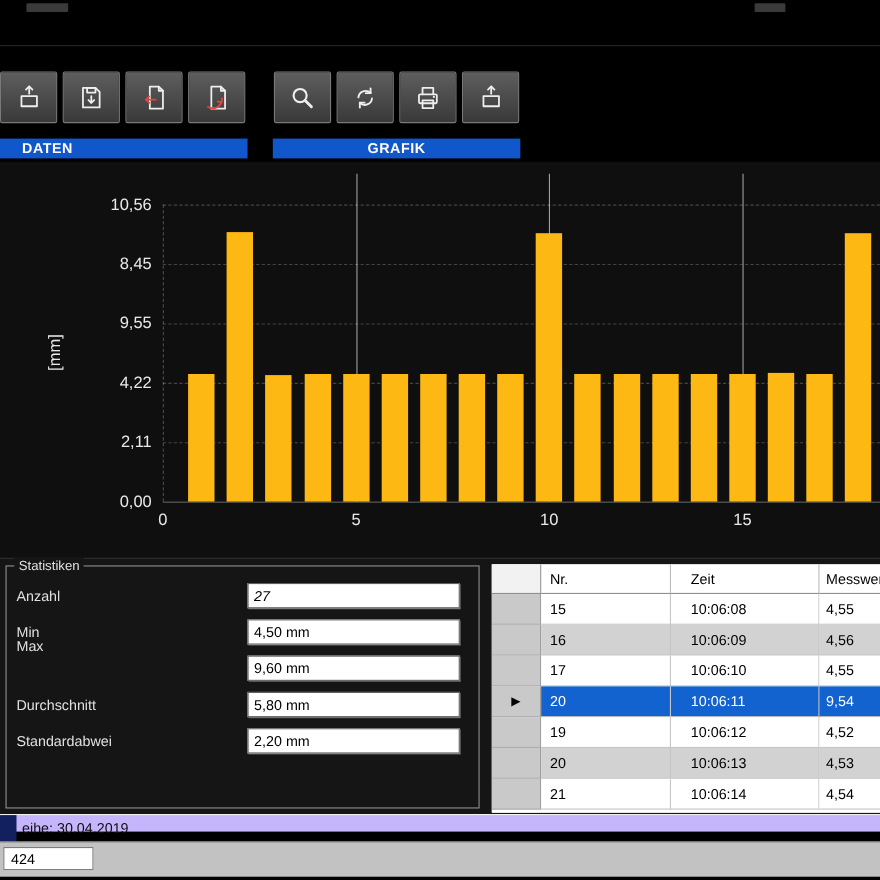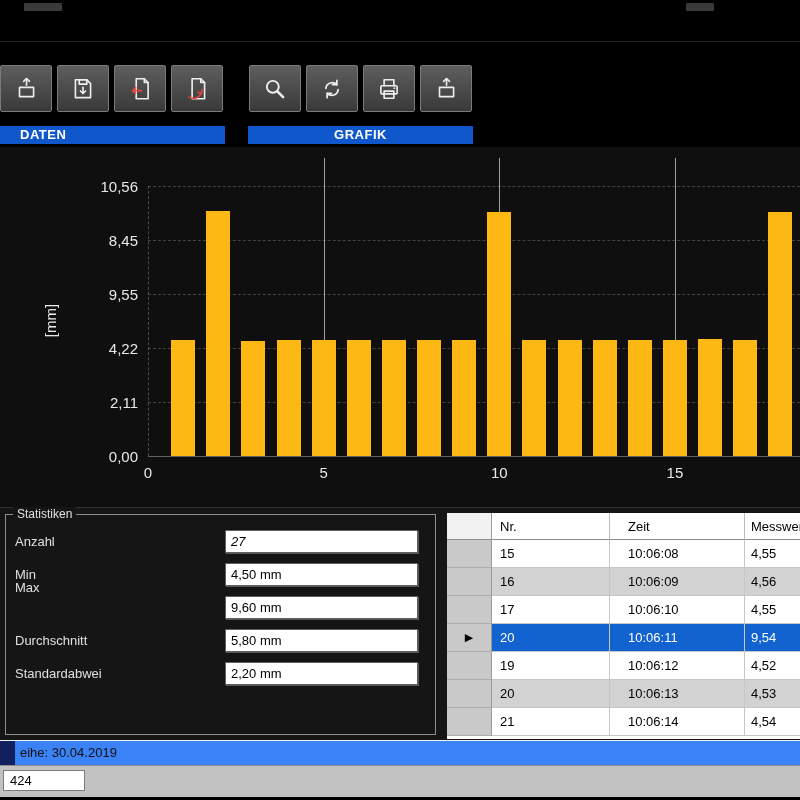--- a/index.html
+++ b/index.html
@@ -57,21 +57,21 @@
   .c-sel{flex:none;width:45px;background:#c9c9c9;border-right:1px solid #9a9a9a;border-bottom:1px solid #adadad;
          display:flex;align-items:center;justify-content:center;font-size:11px;color:#000}
   .c{flex:none;height:28px;line-height:27px;border-right:1px solid #c6c6c6;border-bottom:1px solid #c6c6c6;background:#fff}
   .c-nr{width:118px;padding-left:8px}
   .c-zeit{width:135px;padding-left:18px}
   .c-wert{width:160px;padding-left:6px}
   .row-alt .c{background:#d2d2d2}
   .row-sel .c{background:#1262cf;color:#fff}
 
   
-  .status1{position:absolute;left:0;top:740px;width:800px;height:26px;background:#3b82f6;border-top:1px solid #f0f0f0}
+  .status1{position:absolute;left:0;top:740px;width:800px;height:16px;background:#c4b5fd;border-top:1px solid #f0f0f0}
   .status1-icon{position:absolute;left:0;top:0;width:15px;height:24px;background:#13205f}
   .status1-text{position:absolute;left:20px;top:0;line-height:24px;font-size:13px;color:#101010}
   .status2{position:absolute;left:0;top:765px;width:800px;height:32px;background:#c2c2c2;border-top:1px solid #8f8f8f}
   .status2-field{position:absolute;left:3px;top:4px;width:82px;height:21px;background:#fff;
                  border:1px solid #7c7c7c;font-size:13px;line-height:19px;padding-left:6px;color:#000}
 </style>
 </head>
 <body>
 
 <div id="screen">

